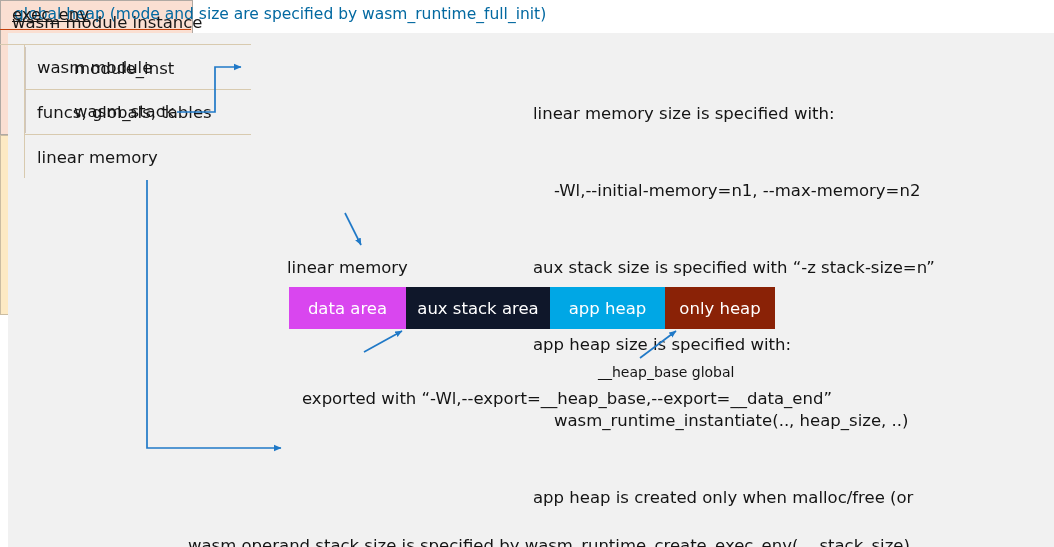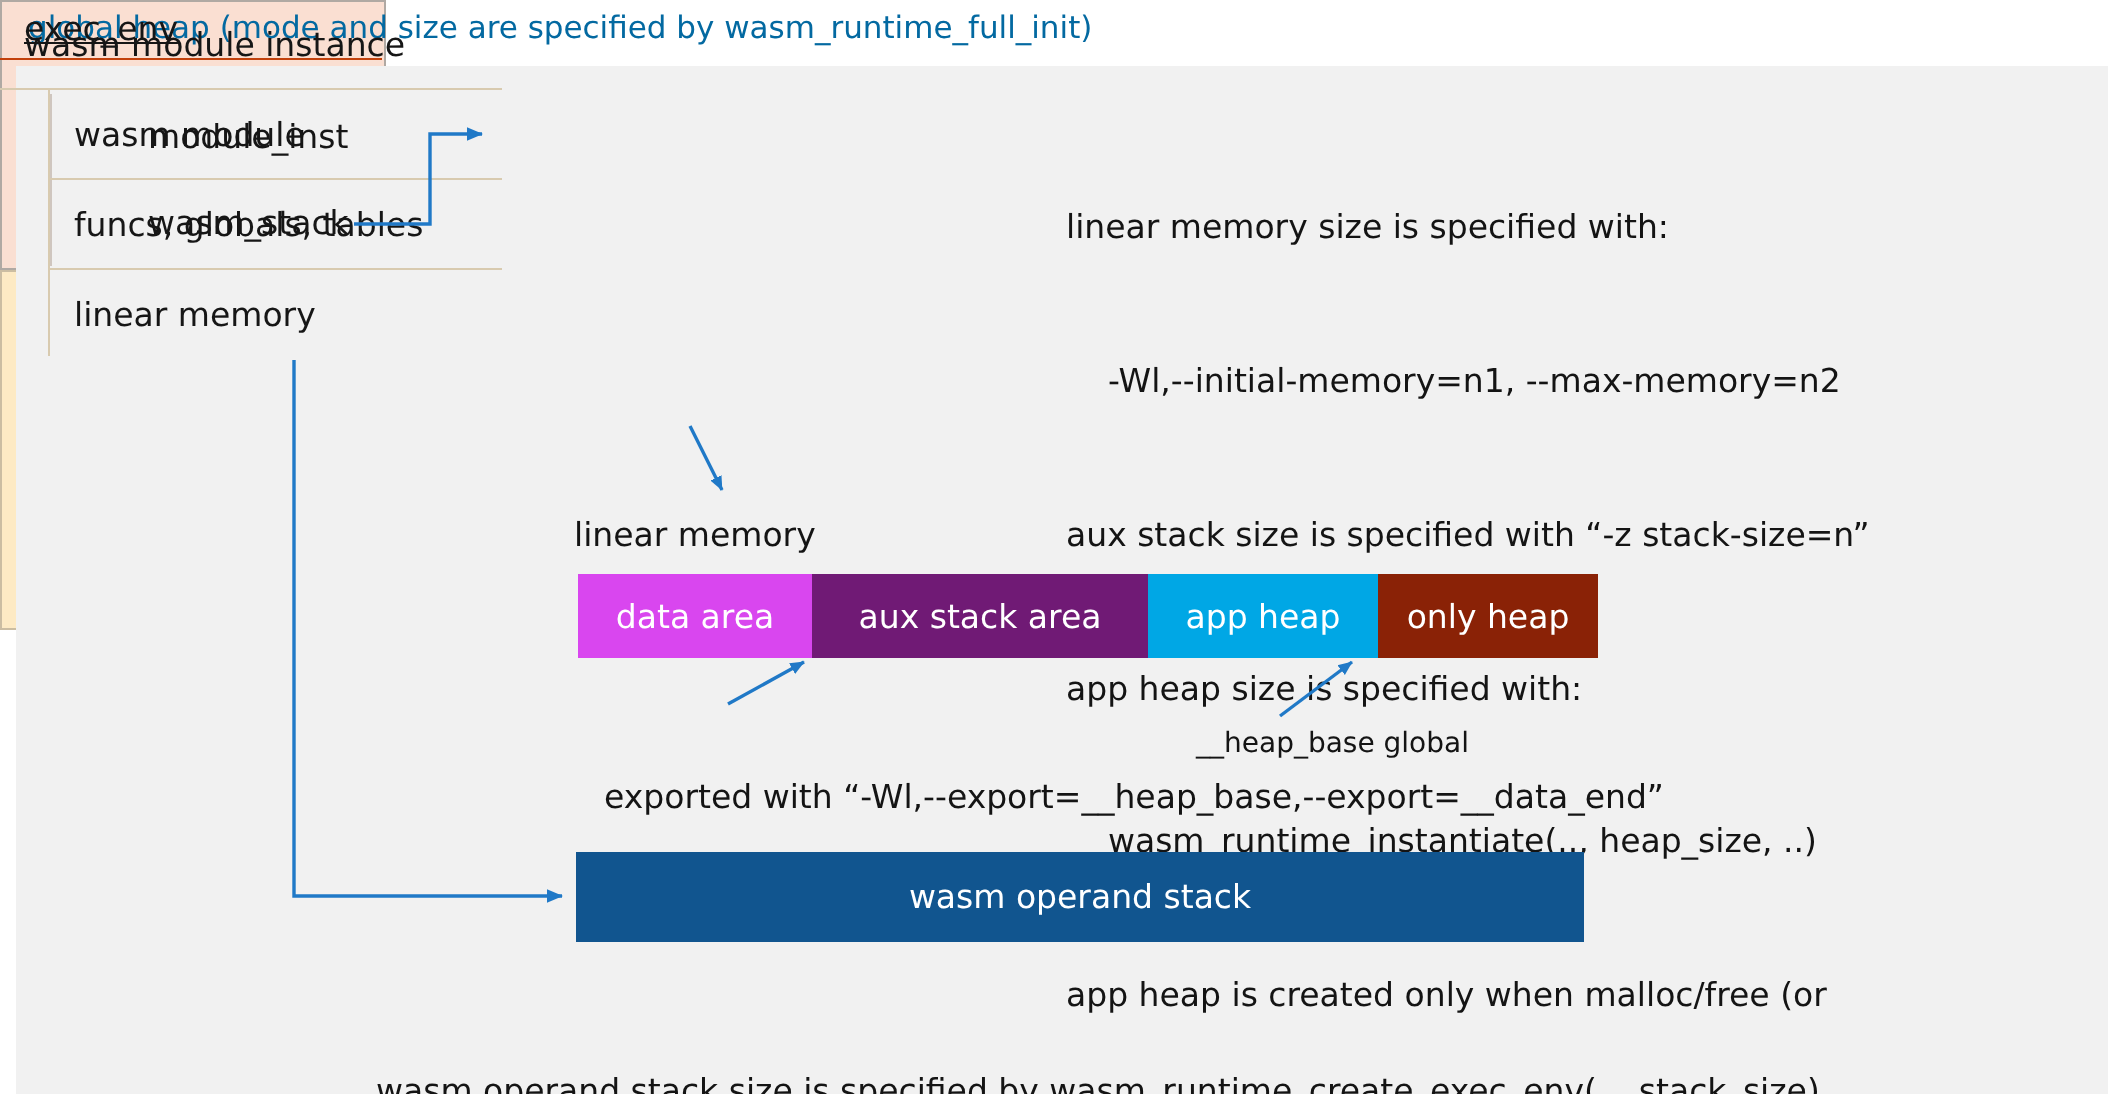--- a/index.html
+++ b/index.html
@@ -238,29 +238,28 @@
     <div>app heap size is specified with:</div>
     <div>    wasm_runtime_instantiate(.., heap_size, ..)</div>
     <div>app heap is created only when malloc/free (or</div>
     
   </div>
 
   <div class="abs" id="lm-caption">linear memory</div>
 
   <div class="abs" id="membar">
     <div class="seg" style="width: 117px; background: #d946ef; color: rgb(255, 255, 255);">data area</div>
-    <div class="seg" style="width: 168px; background: #701a75; color: rgb(255, 255, 255);">aux stack area</div>
+    <div class="seg" style="width: 144px; background: #0f172a; color: rgb(255, 255, 255);">aux stack area</div>
     <div class="seg" style="width: 115px; background: rgb(0, 167, 229); color: rgb(255, 255, 255);">app heap</div>
     <div class="seg" style="width: 110px; background: rgb(138, 34, 6); color: rgb(255, 255, 255);">only heap</div>
   </div>
 
   <div class="abs" id="lbl-heap-base">__heap_base global</div>
   <div class="abs" id="lbl-exported">exported with “-Wl,--export=__heap_base,--export=__data_end”</div>
 
-  <div class="abs" id="wos" style="background: rgb(17, 85, 143);">wasm operand stack</div>
 
   <div class="abs" id="bottom-notes">
     <div>wasm operand stack size is specified by wasm_runtime_create_exec_env(.., stack_size)</div>
     
   </div>
 
   <svg class="abs" id="wires" viewBox="0 0 1054 547" xmlns="http://www.w3.org/2000/svg">
     <defs>
       <marker id="ah" markerWidth="9" markerHeight="9" refX="7.5" refY="4" orient="auto" markerUnits="userSpaceOnUse">
         <path d="M0,0.6 L8,4 L0,7.4 Z" fill="#2079c7"></path>

